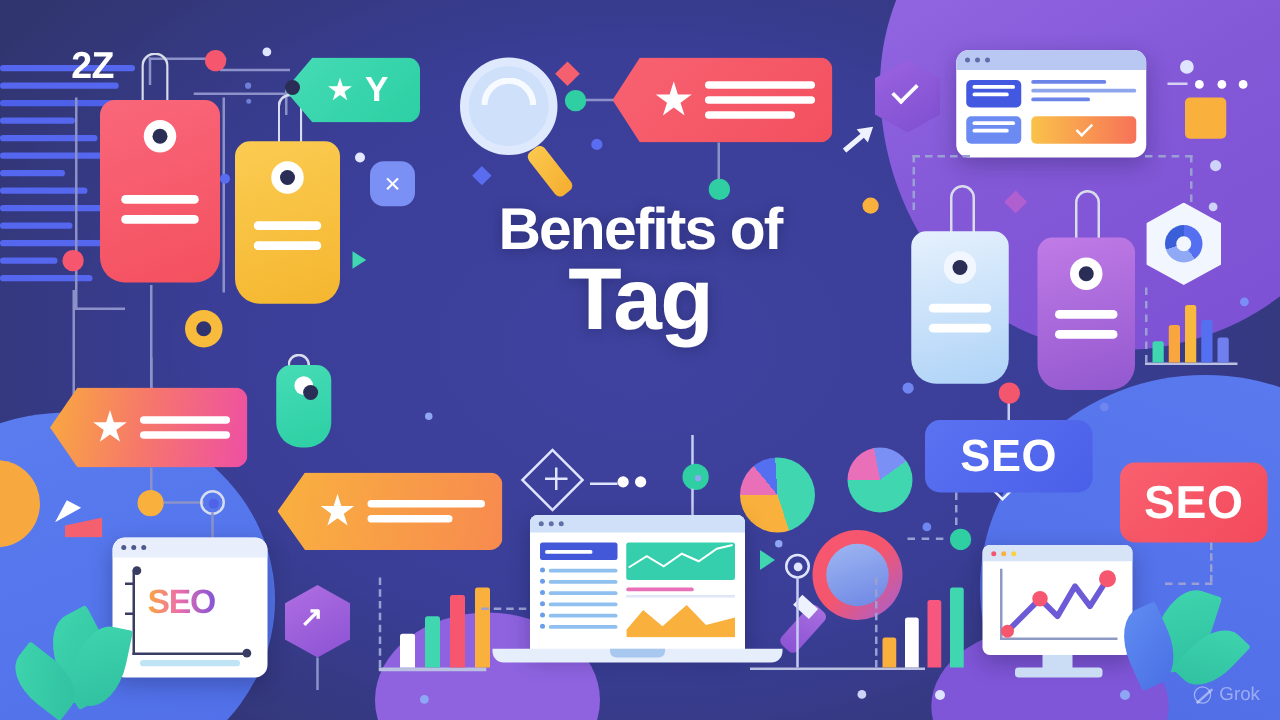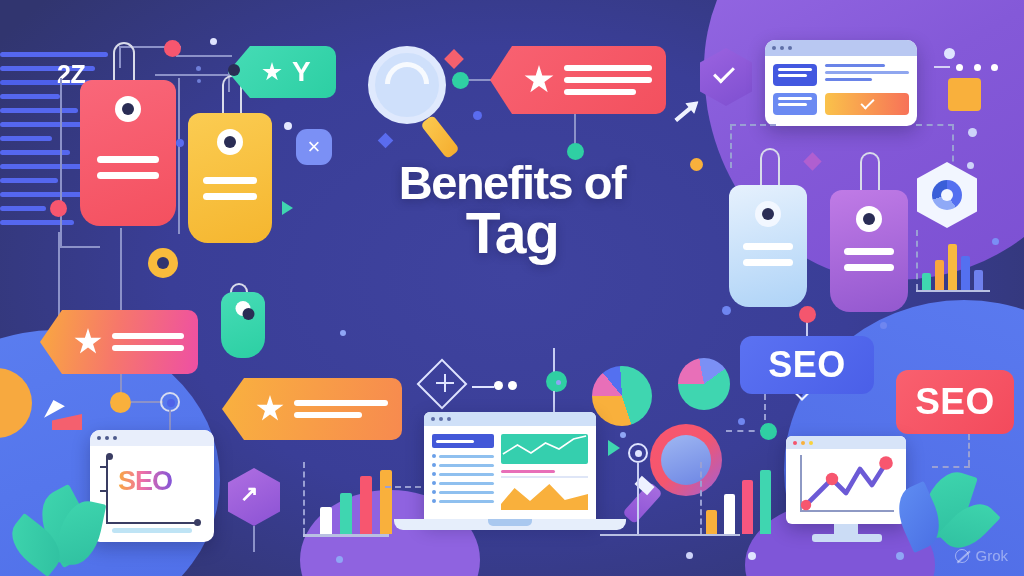--- a/index.html
+++ b/index.html
@@ -60,35 +60,35 @@
 
   
   .linestack { left: 0; top: 52px; width: 120px; }
   .linestack i {
     display: block; height: 5px; border-radius: 3px;
     background: #5567ef; margin-bottom: 9px;
   }
 
   
   .lbl-2z {
-    left: 57px; top: 60px;
-    font-size: 25px; font-weight: bold; color: #ffffff;
+    left: 57px; top: 36px;
+    font-size: 30px; font-weight: bold; color: #ffffff;
     letter-spacing: -0.5px;
   }
 
   
   .title {
     left: 0; right: 0; top: 160px;
     text-align: center; color: #ffffff;
     font-weight: bold; letter-spacing: -1.5px;
     line-height: 0.97;
     text-shadow: 0 2px 10px rgba(20,20,60,.35);
   }
   .title .l1 { font-size: 47px; display: block; }
-  .title .l2 { font-size: 57px; display: block; }
+  .title .l2 { font-size: 70px; display: block; }
   .title .l3 { font-size: 57px; display: block; }
 
   
   .tagv {                    
     border-radius: 12px 12px 20px 20px;
   }
   .tagv .hole {
     position: absolute; left: 50%; transform: translateX(-50%);
     top: 16px; width: 26px; height: 26px; border-radius: 50%;
     background: #ffffff;

